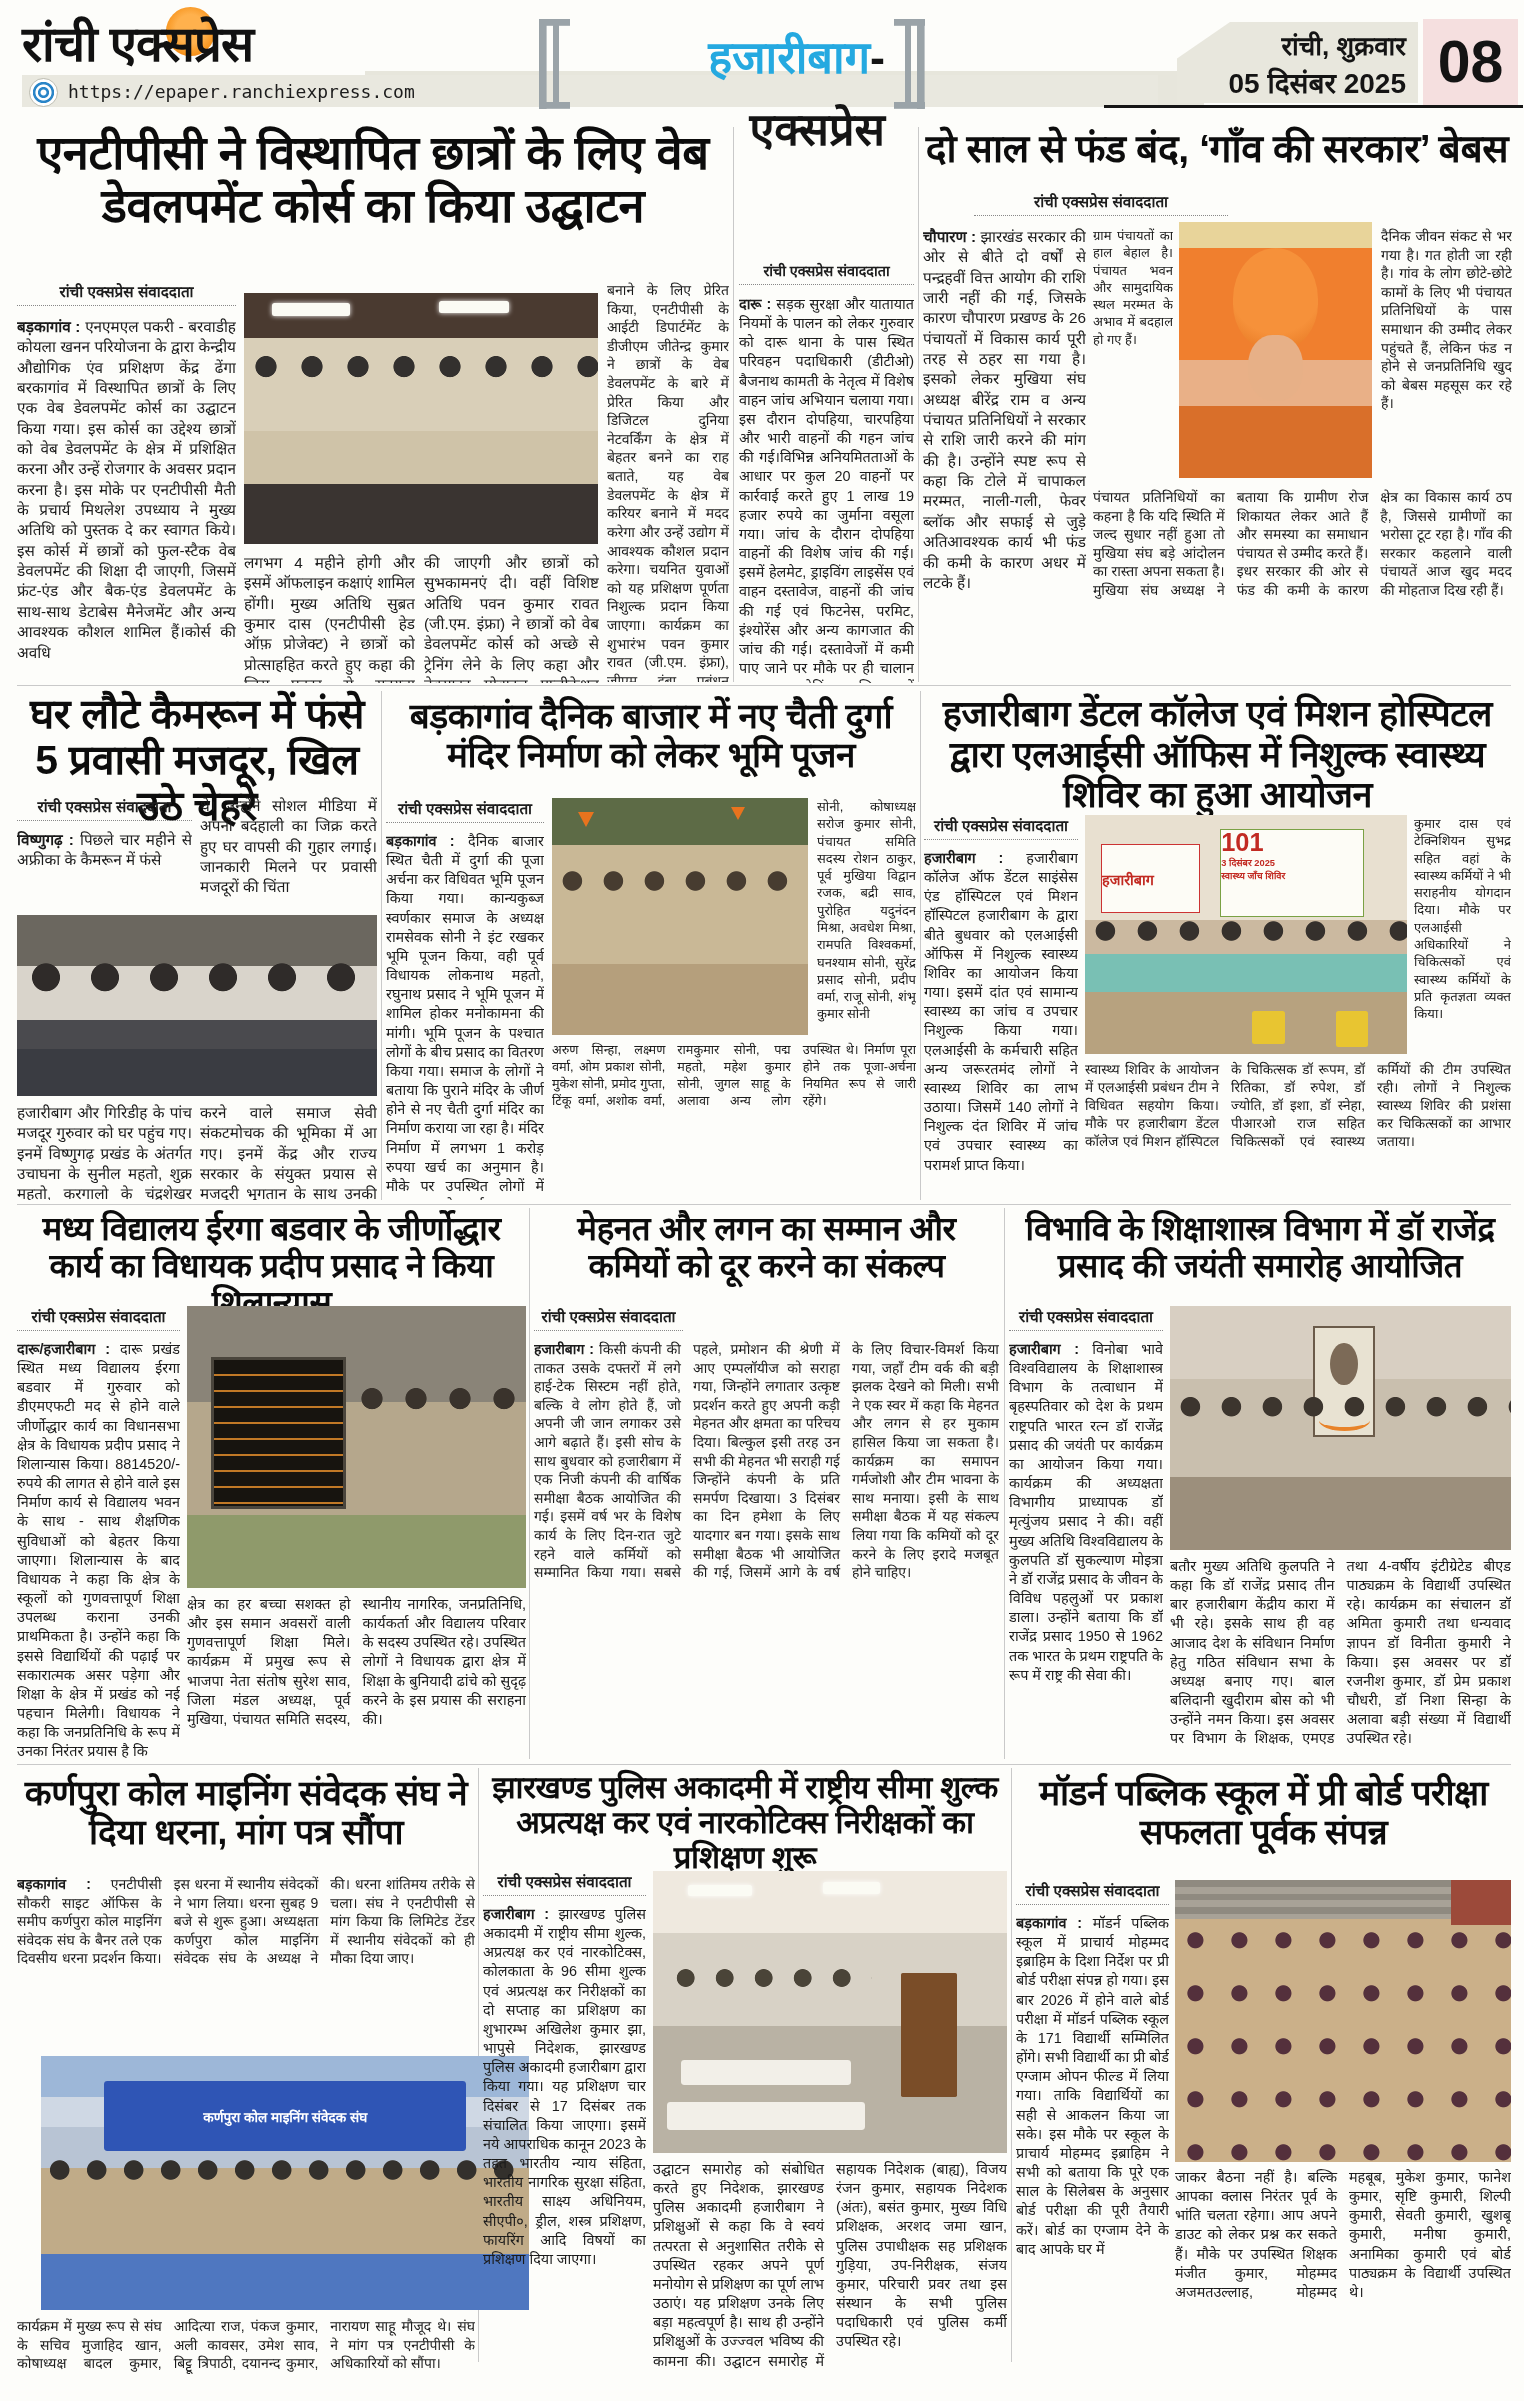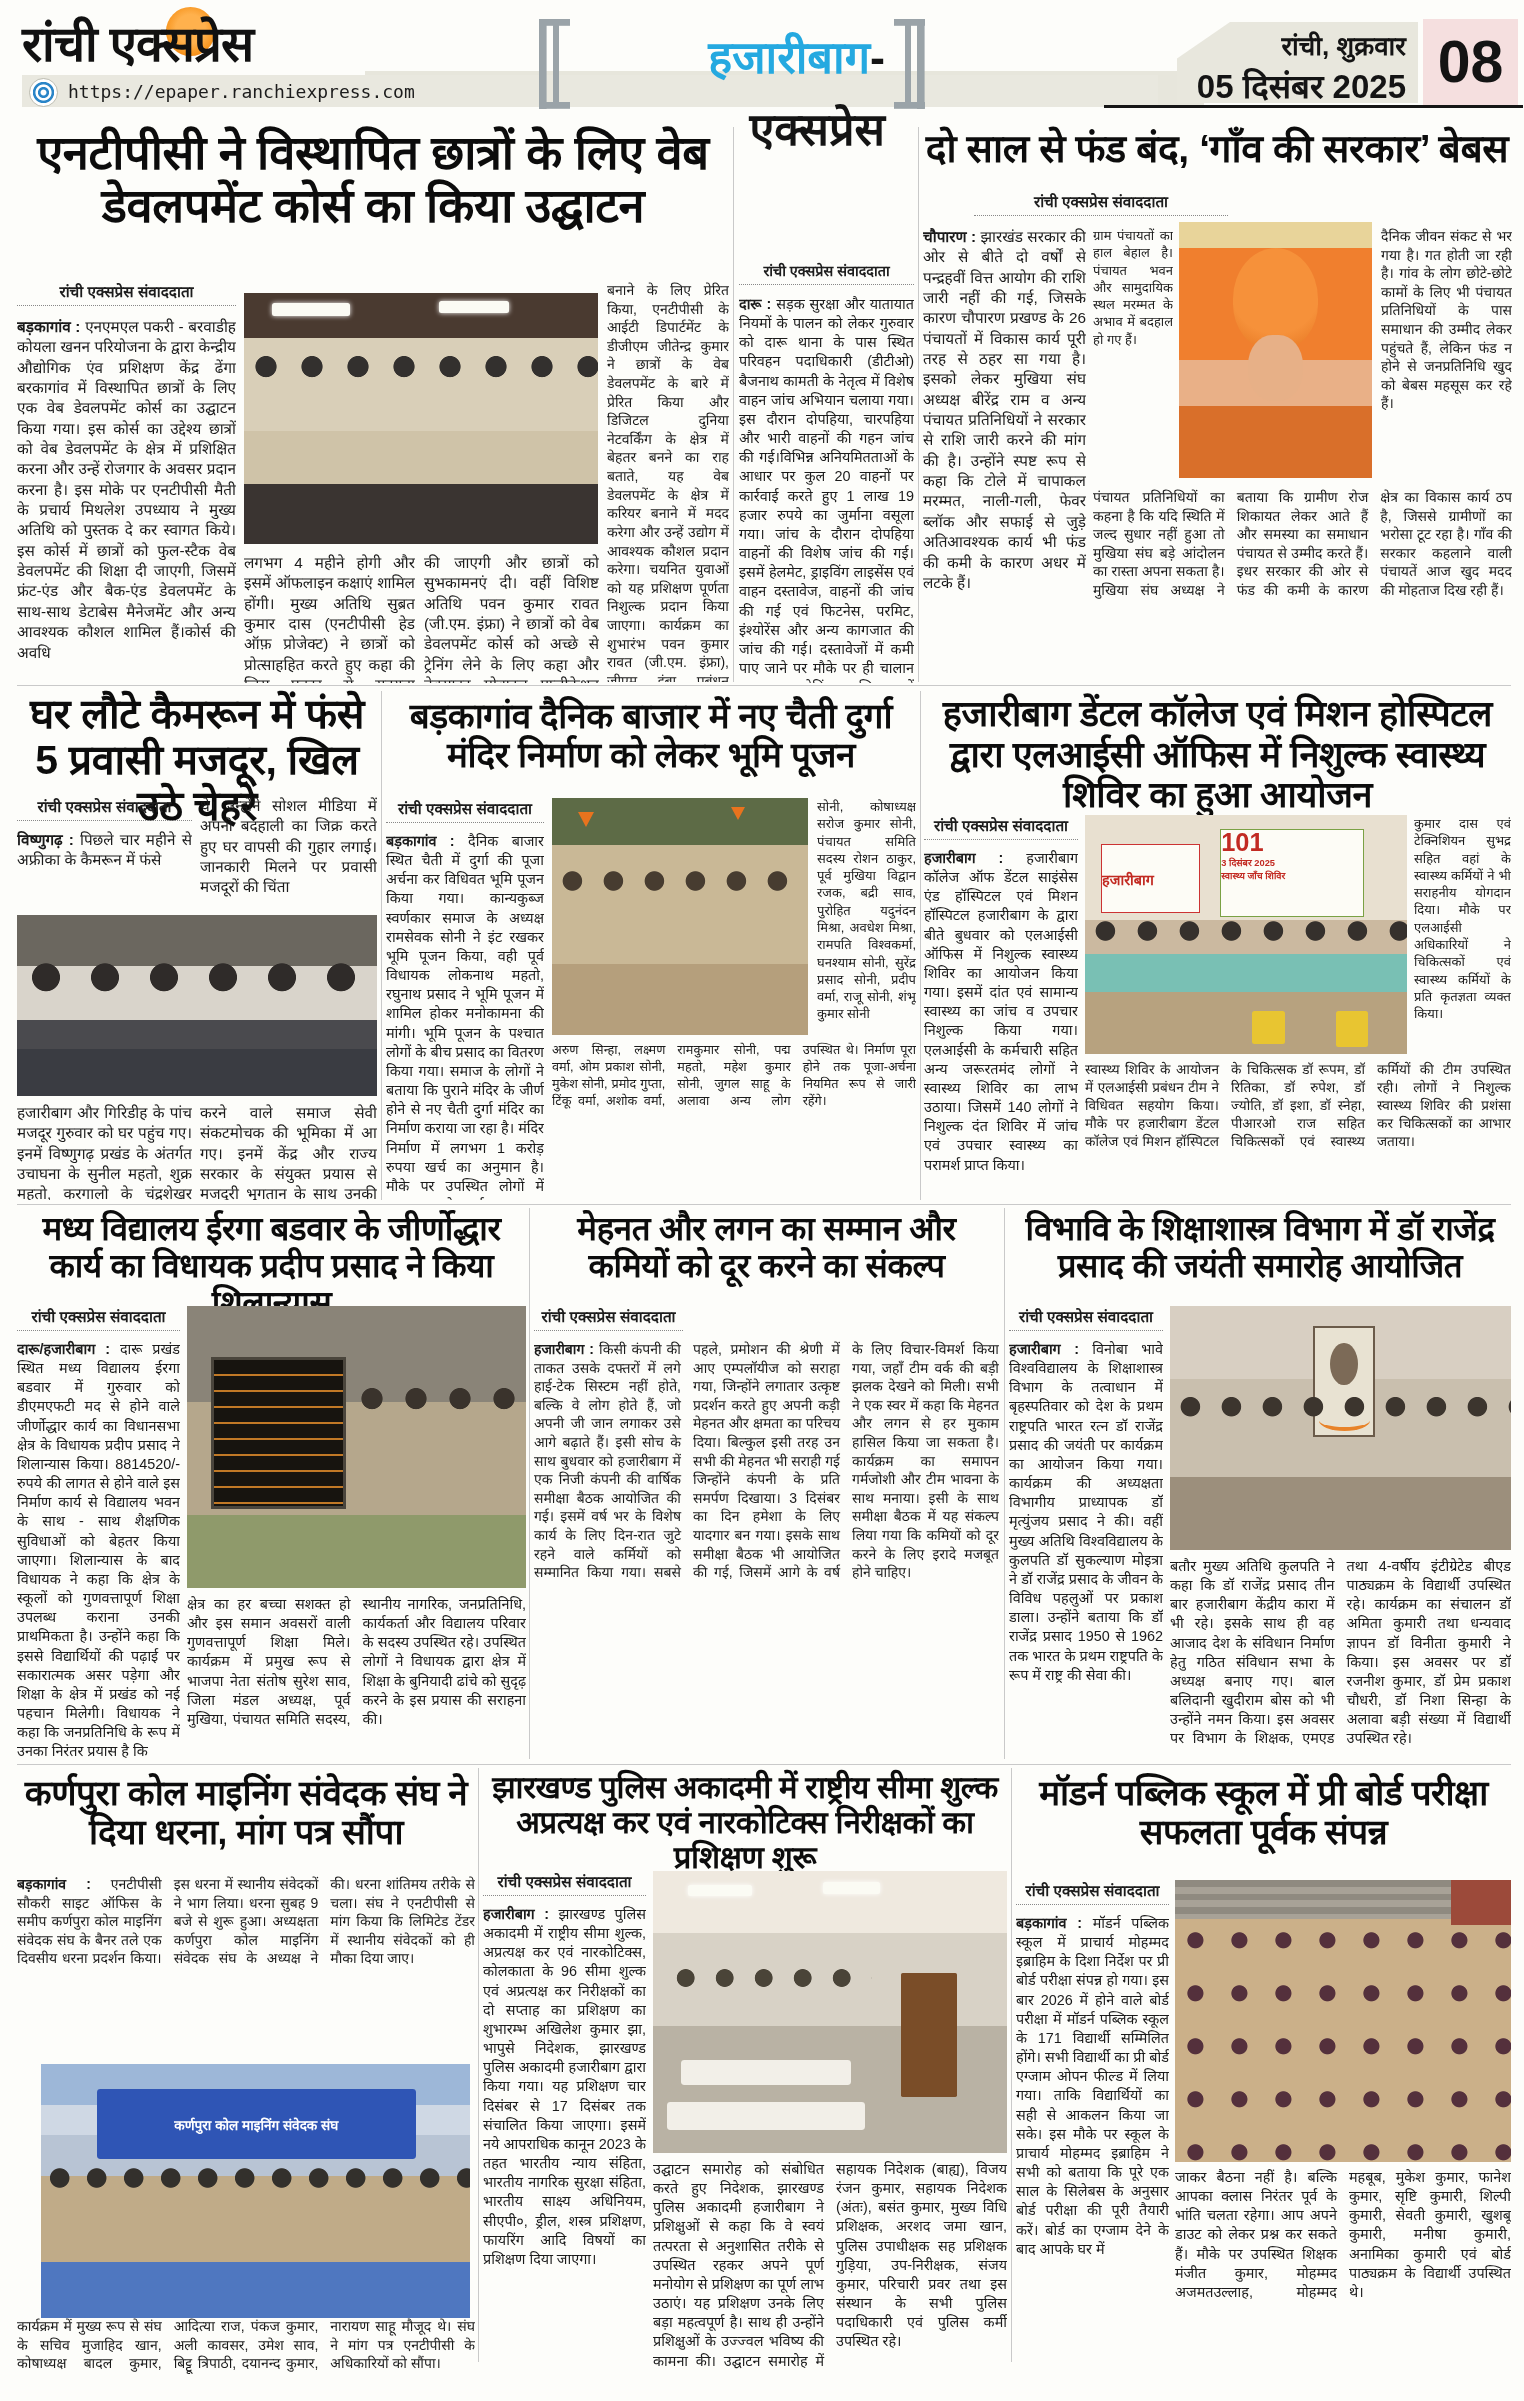--- a/index.html
+++ b/index.html
@@ -28,21 +28,21 @@
      linear-gradient(#9aa3a8,#9aa3a8) 0 100%/100% 6.8px no-repeat;}
   .brk-r{left:894px;background:
      linear-gradient(#9aa3a8,#9aa3a8) 100% 0/7.6px 100% no-repeat,
      linear-gradient(#9aa3a8,#9aa3a8) 11px 5.1px/6px 80px no-repeat,
      linear-gradient(#9aa3a8,#9aa3a8) 0 0/100% 6.8px no-repeat,
      linear-gradient(#9aa3a8,#9aa3a8) 0 100%/100% 6.8px no-repeat;}
   .datebox{position:absolute;left:1177px;top:22px;width:241px;height:81px;background:#e8e7dd;
            clip-path:polygon(22% 0,100% 0,100% 100%,0 100%,0 45%);
            text-align:right;font-weight:bold;}
   .datebox .d1{position:absolute;right:12px;top:5.1px;font-size:26px;}
-  .datebox .d2{position:absolute;right:12px;top:41px;font-size:33px;}
+  .datebox .d2{position:absolute;right:12px;top:41px;font-size:28px;}
   .pagebox{position:absolute;left:1423px;top:18.7px;width:95px;height:86px;background:#f5dfdf;
            display:flex;align-items:center;justify-content:center;font-size:59px;font-weight:bold;}
   .blackline{position:absolute;left:1104px;top:105px;width:419px;height:3.4px;background:#161616;}
   
   .art{position:absolute;}
   .hl{position:absolute;margin:0;font-weight:bold;text-align:center;line-height:1.12;
       letter-spacing:-0.4px;color:#0c0c0c;}
   .byline{position:absolute;font-weight:bold;font-size:15.3px;text-align:center;
           padding-bottom:4.2px;border-bottom:1.7px dotted #888;color:#1d1d1d;overflow:hidden;white-space:nowrap;}
   .bd{position:absolute;text-align:justify;font-size:15.3px;line-height:1.33;color:#1b1b1b;overflow:hidden;}
@@ -240,21 +240,21 @@
       <div class="dots" style="left:0;right:0;top:36%;height:36%;background-image:radial-gradient(circle at 20.4px 12.7px,#3c352e 0 9.3px,rgba(0,0,0,0) 10.2px);background-size:41px 100%"></div>
     </div>
     <div class="bd cols2" style="left:161px;top:349px;width:341px;height:202px;font-size:14.4px"><span>बतौर मुख्य अतिथि कुलपति ने कहा कि डॉ राजेंद्र प्रसाद तीन बार हजारीबाग केंद्रीय कारा में भी रहे। इसके साथ ही वह आजाद देश के संविधान निर्माण हेतु गठित संविधान सभा के अध्यक्ष बनाए गए। बाल बलिदानी खुदीराम बोस को भी उन्होंने नमन किया। इस अवसर पर विभाग के शिक्षक, एमएड तथा 4-वर्षीय इंटीग्रेटेड बीएड पाठ्यक्रम के विद्यार्थी उपस्थित रहे। कार्यक्रम का संचालन डॉ अमिता कुमारी तथा धन्यवाद ज्ञापन डॉ विनीता कुमारी ने किया। इस अवसर पर डॉ रजनीश कुमार, डॉ प्रेम प्रकाश चौधरी, डॉ निशा सिन्हा के अलावा बड़ी संख्या में विद्यार्थी उपस्थित रहे।</span></div>
   </section>
 
   <section class="art" style="left:17px;top:1768px;width:458px;height:632px">
     <h1 class="hl" style="left:0;top:5.1px;width:458px;font-size:35px">कर्णपुरा कोल माइनिंग संवेदक संघ ने दिया धरना, मांग पत्र सौंपा</h1>
     <div class="bd cols3" style="left:0;top:107px;width:458px;height:175px;font-size:14px">
       <p><b class="lead">बड़कागांव :</b> <span>एनटीपीसी सौकरी साइट ऑफिस के समीप कर्णपुरा कोल माइनिंग संवेदक संघ के बैनर तले एक दिवसीय धरना प्रदर्शन किया। इस धरना में स्थानीय संवेदकों ने भाग लिया। धरना सुबह 9 बजे से शुरू हुआ। अध्यक्षता कर्णपुरा कोल माइनिंग संवेदक संघ के अध्यक्ष ने की। धरना शांतिमय तरीके से चला। संघ ने एनटीपीसी से मांग किया कि लिमिटेड टेंडर में स्थानीय संवेदकों को ही मौका दिया जाए।</span></p>
     </div>
-    <div class="photo ph-karn" style="left:24px;top:296px;width:429px;height:254px">
+    <div class="photo ph-karn" style="left:24px;top:288px;width:488px;height:254px">
       <div class="banner-blue" style="left:13%;top:10%;width:72%;height:26%;font-size:13.6px">कर्णपुरा कोल माइनिंग संवेदक संघ</div>
       <div class="dots" style="left:0;right:0;top:40%;height:38%;background-image:radial-gradient(circle at 18.7px 12px,#33302c 0 9.3px,rgba(0,0,0,0) 10.2px);background-size:37px 100%"></div>
     </div>
     <div class="bd cols3" style="left:0;top:549px;width:458px;height:82px;font-size:14px"><span>कार्यक्रम में मुख्य रूप से संघ के सचिव मुजाहिद खान, कोषाध्यक्ष बादल कुमार, आदित्या राज, पंकज कुमार, अली कावसर, उमेश साव, बिट्टू त्रिपाठी, दयानन्द कुमार, नारायण साहू मौजूद थे। संघ ने मांग पत्र एनटीपीसी के अधिकारियों को सौंपा।</span></div>
   </section>
 
   <section class="art" style="left:483px;top:1768px;width:524px;height:632px">
     <h1 class="hl" style="left:0;top:3.4px;width:524px;font-size:31px">झारखण्ड पुलिस अकादमी में राष्ट्रीय सीमा शुल्क अप्रत्यक्ष कर एवं नारकोटिक्स निरीक्षकों का प्रशिक्षण शुरू</h1>
     <div class="byline" style="left:0;top:103px;width:163px">रांची एक्सप्रेस संवाददाता</div>
     <div class="bd" style="left:0;top:137px;width:163px;height:494px;font-size:14.4px">

